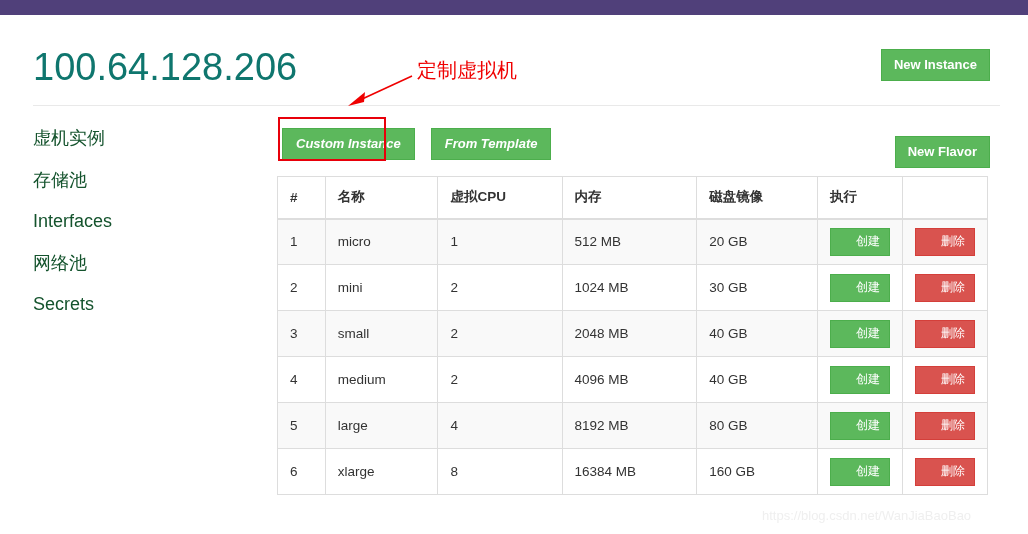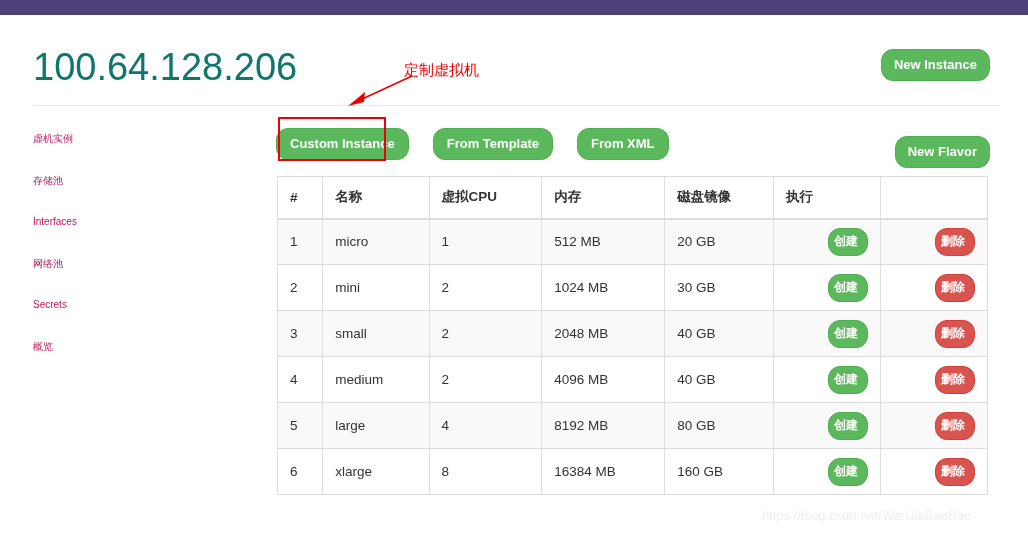--- a/index.html
+++ b/index.html
@@ -49,39 +49,39 @@
 
   
   #sidebar {
     position: absolute;
     left: 33px;
     top: 130px;
     width: 210px;
   }
   .nav-item {
     display: block;
-    font-size: 10px;
+    font-size: 18px;
     line-height: 17px;
-    color: #be185d;
+    color: #14532d;
     padding: 0;
     margin: 0 0 24.5px 0;
     white-space: nowrap;
     cursor: pointer;
   }
 
   
   .btn {
     display: inline-block;
     font-size: 13px;
     line-height: 13px;
     font-weight: bold;
     color: #ffffff;
     background: #5cb85c;
     border: 1px solid #4cae4c;
-    border-radius: 12px;
+    border-radius: 0;
     padding: 8px 12px 9px 12px;
     text-align: center;
     cursor: pointer;
     white-space: nowrap;
     box-sizing: border-box;
   }
   .btn-danger {
     background: #d9534f;
     border-color: #d43f3a;
   }
@@ -95,45 +95,46 @@
   
   #new-flavor-btn {
     position: absolute;
     right: 38px;
     top: 136px;
   }
 
   
   #action-row {
     position: absolute;
-    left: 276px;
+    left: 282px;
     top: 128px;
     display: flex;
-    gap: 24px;
+    gap: 16px;
+    font-style: italic;
   }
   #action-row .btn { padding: 8px 13px 9px 13px; }
 
   
   #highlight-box {
     position: absolute;
     left: 278px;
     top: 117px;
     width: 108px;
     height: 44px;
     border: 2px solid #e8000a;
     box-sizing: border-box;
     pointer-events: none;
   }
 
   
   #annotation-label {
     position: absolute;
-    left: 404px;
+    left: 417px;
     top: 60px;
-    font-size: 15px;
+    font-size: 20px;
     line-height: 20px;
     color: #ef0000;
     white-space: nowrap;
   }
   #annotation-arrow {
     position: absolute;
     left: 340px;
     top: 72px;
     width: 80px;
     height: 40px;
@@ -177,24 +178,23 @@
   .col-mem    { width: 146px; }
   .col-disk   { width: 132px; border-radius: 19px; }
   .col-act1   { width: 64px; }
   .col-act2   { width: 65px; }
 
   td.action-cell {
     text-align: center;
     padding: 0 8px;
   }
   td.action-cell .btn {
-    padding: 6px 9px 7px 5px;
+    padding: 6px 9px 7px 25px;
     font-size: 12px;
-    font-weight: bold;
-    margin-left: 42px;
+    font-weight: normal;
   }
 
   
   #watermark {
     position: absolute;
     left: 762px;
     top: 508px;
     font-size: 13px;
     line-height: 16px;
     color: #efefef;
@@ -211,27 +211,25 @@
 <div id="title-divider"></div>
 
 <div id="new-instance-btn" class="btn">New Instance</div>
 
 <nav id="sidebar">
   <a class="nav-item">虚机实例</a>
   <a class="nav-item">存储池</a>
   <a class="nav-item">Interfaces</a>
   <a class="nav-item">网络池</a>
   <a class="nav-item">Secrets</a>
-  <a class="nav-item">概览</a>
 </nav>
 
 <div id="action-row">
   <div class="btn">Custom Instance</div>
   <div class="btn">From Template</div>
-  <div class="btn">From XML</div>
 </div>
 
 <div id="highlight-box"></div>
 
 <div id="annotation-label">定制虚拟机</div>
 
 <svg id="annotation-arrow" viewBox="0 0 80 40">
   <line x1="72" y1="4" x2="20" y2="28" stroke="#ef0000" stroke-width="1.6"></line>
   <polygon points="8,34 25,20 24,30" fill="#ef0000"></polygon>
 </svg>

